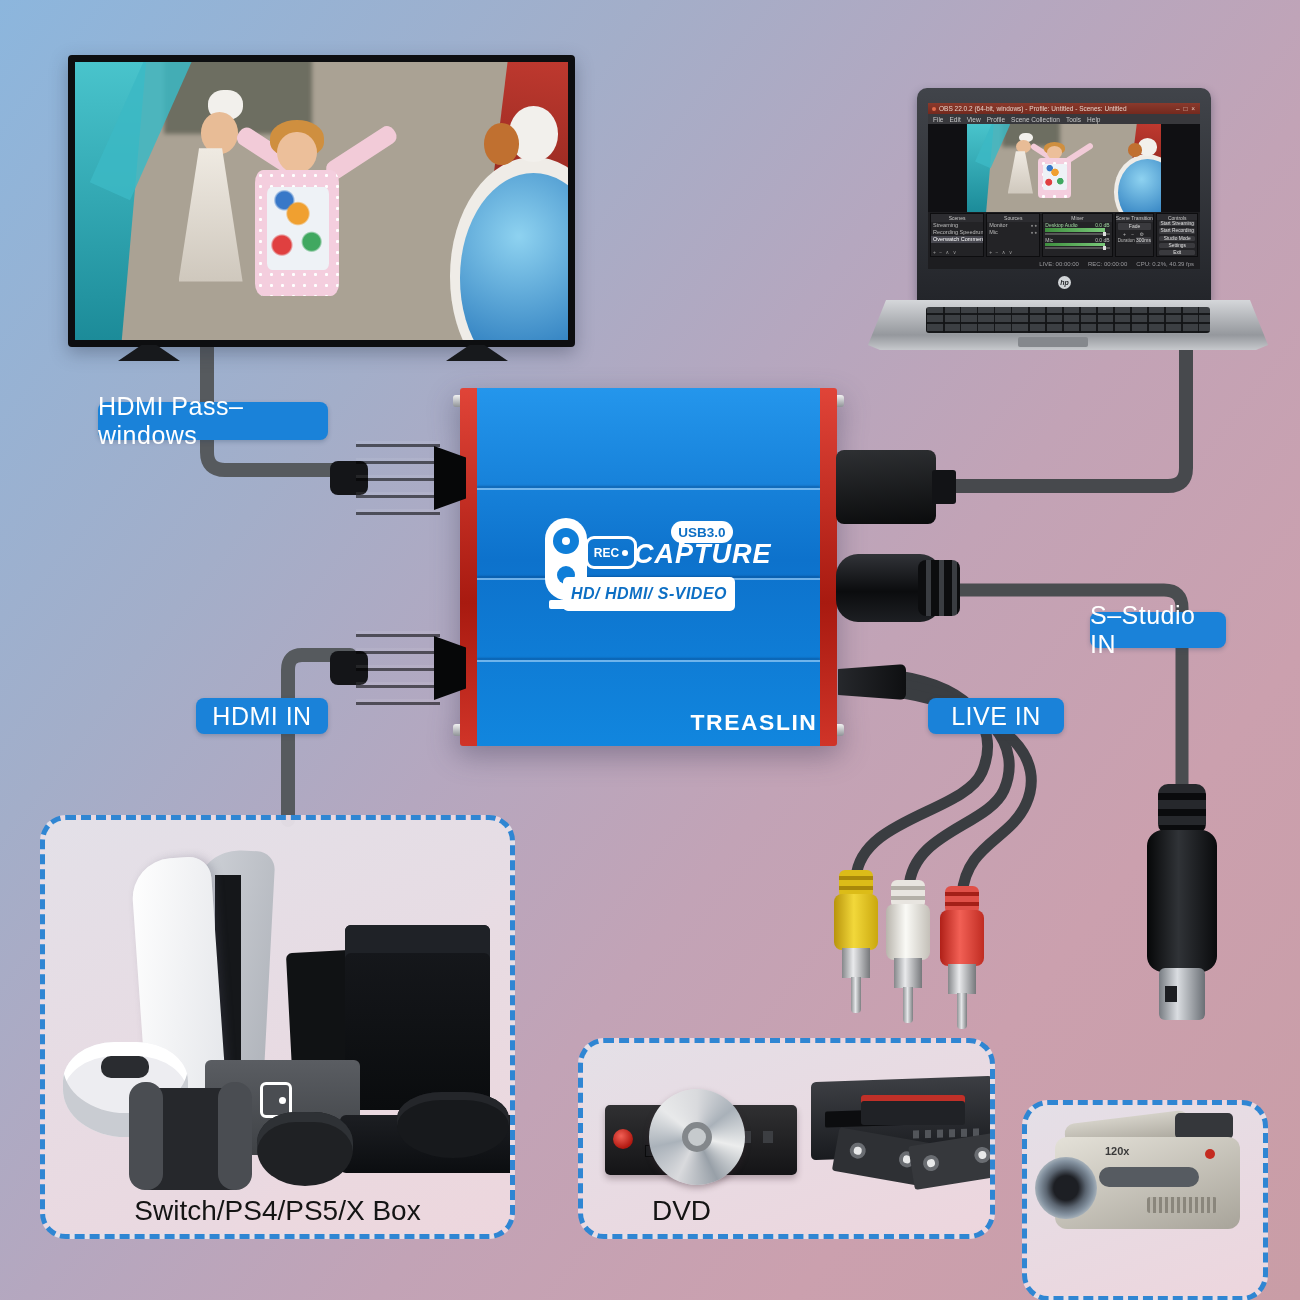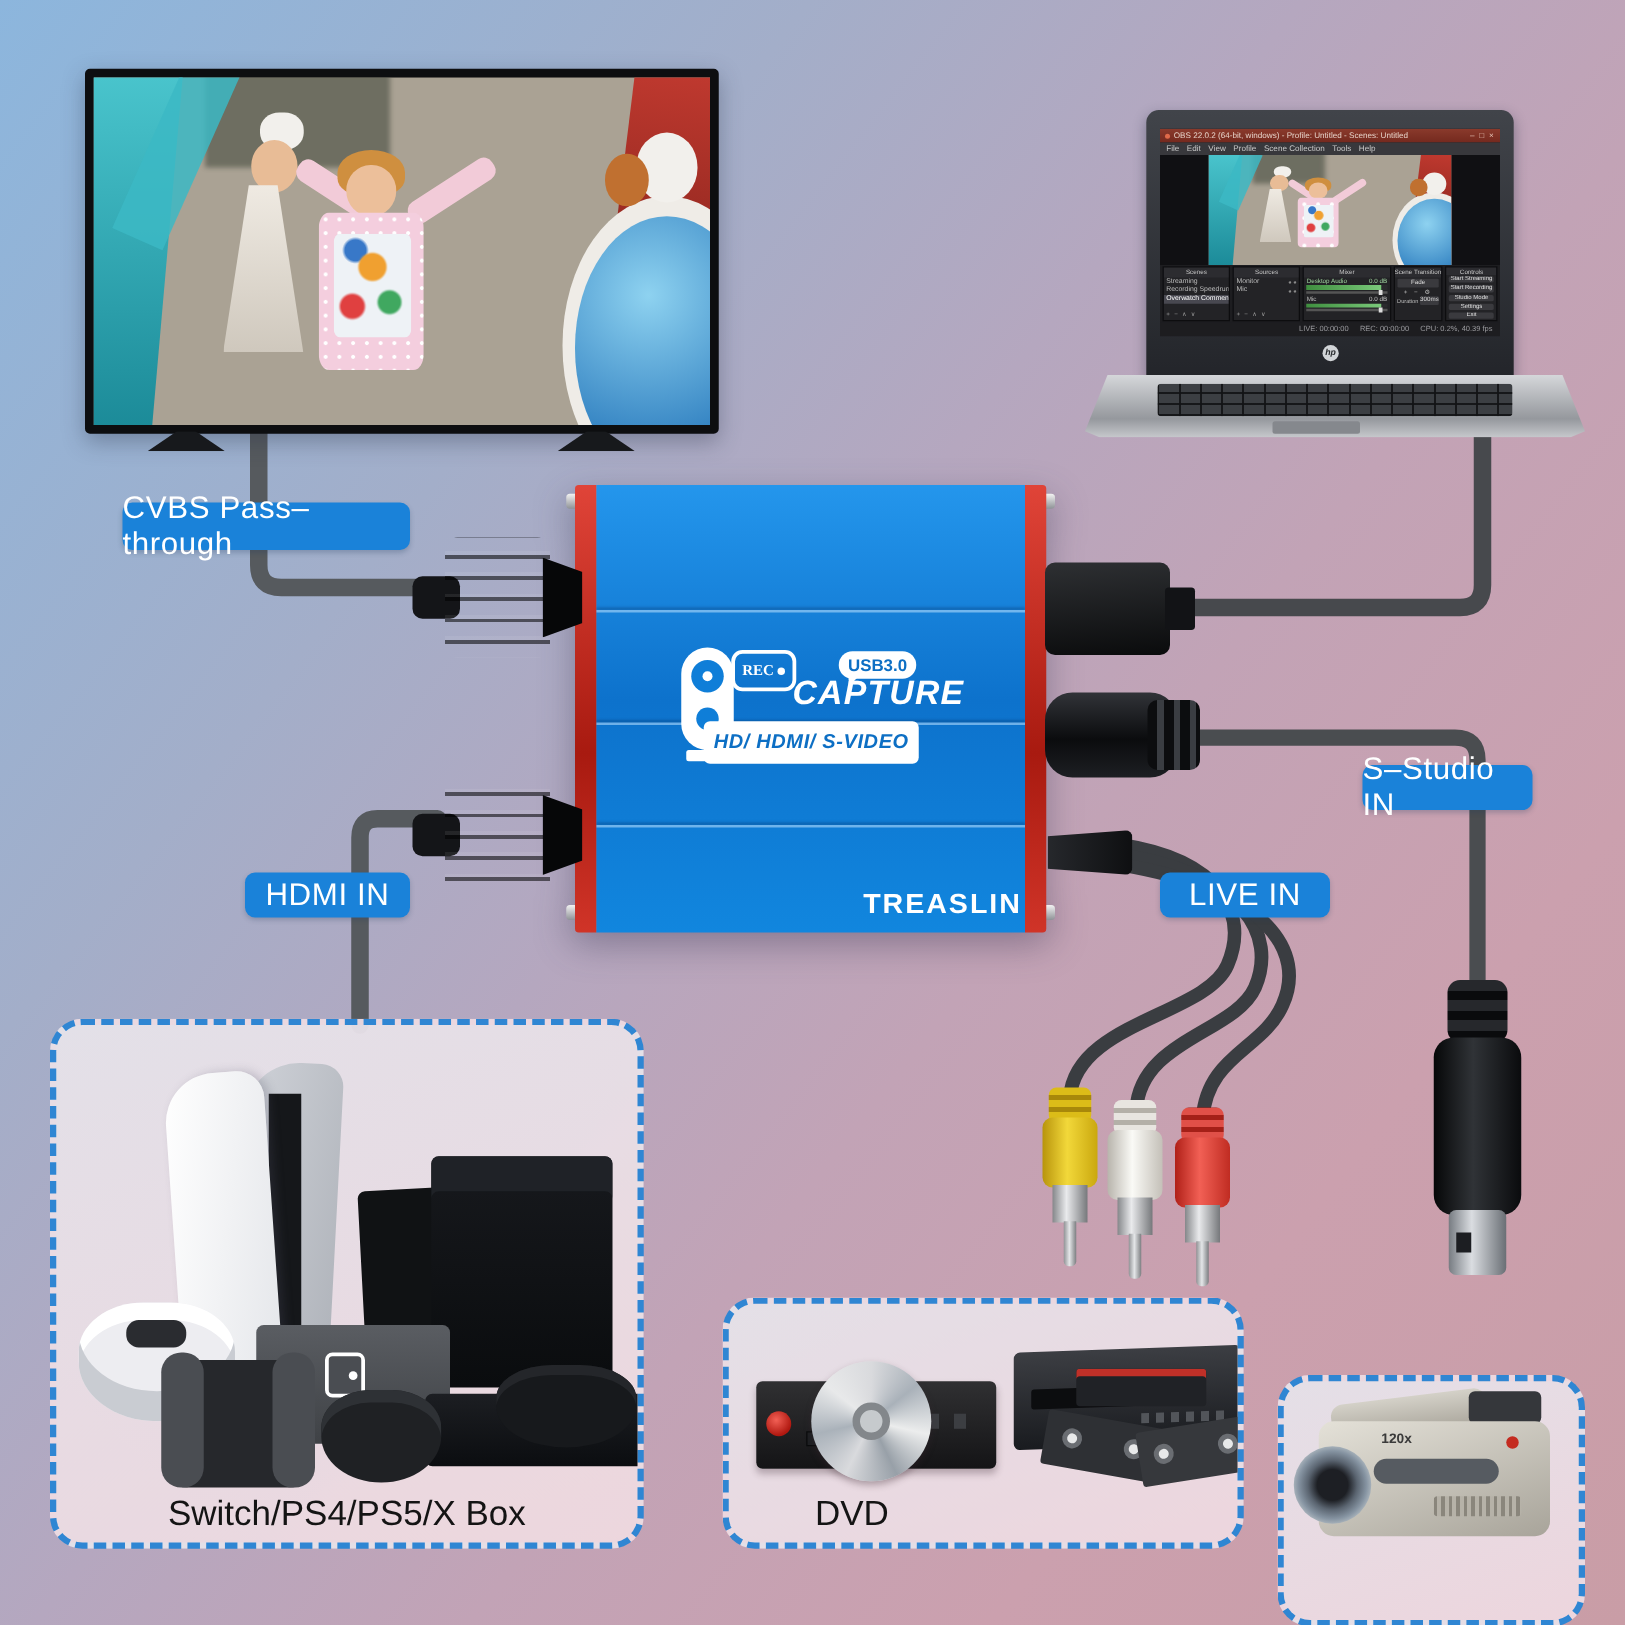--- a/index.html
+++ b/index.html
@@ -99,22 +99,22 @@
   .dev-side.l{left:0;background:linear-gradient(180deg,#e04438,#a81a10 60%,#d03428);border-radius:3px 0 0 3px;}
   .dev-side.r{right:0;background:linear-gradient(180deg,#e04438,#a81a10 60%,#d03428);border-radius:0 3px 3px 0;}
   .screw{position:absolute;width:15px;height:12px;background:linear-gradient(180deg,#f2f2f2,#8e9296);border-radius:3px;z-index:-1;}
   
   .cam-icon{position:absolute;left:85px;top:130px;width:42px;height:94px;}
   .cam-body{position:absolute;left:0;top:0;width:42px;height:82px;background:#fff;border-radius:21px;}
   .cam-c1{position:absolute;left:8px;top:10px;width:26px;height:26px;border-radius:50%;background:#0f7ed8;}
   .cam-c1 i{position:absolute;left:9px;top:9px;width:8px;height:8px;border-radius:50%;background:#fff;}
   .cam-c2{position:absolute;left:12px;top:48px;width:18px;height:18px;border-radius:50%;background:#0f7ed8;}
   .cam-foot{position:absolute;left:4px;top:82px;width:50px;height:9px;background:#fff;border-radius:2px;}
-  .rec-badge{position:absolute;left:125px;top:132px;width:46px;height:27px;border:3px solid #fff;border-radius:9px;
-     display:flex;align-items:center;justify-content:center;gap:3px;color:#fff;font-size:12px;font-weight:bold;font-family:Liberation Serif, serif;}
+  .rec-badge{position:absolute;left:125px;top:148px;width:46px;height:27px;border:3px solid #fff;border-radius:9px;
+     display:flex;align-items:center;justify-content:center;gap:3px;color:#fff;font-size:12px;font-weight:bold;}
   .rec-badge i{width:6px;height:6px;border-radius:50%;background:#fff;}
   .dev-capture{position:absolute;left:174px;top:151px;color:#fff;font-size:27px;font-weight:bold;font-style:italic;letter-spacing:1px;}
   .usb-bubble{position:absolute;left:211px;top:133px;width:62px;height:22px;background:#fff;border-radius:11px;
      color:#0d6fc4;font-size:13.5px;font-weight:bold;display:flex;align-items:center;justify-content:center;}
   .usb-bubble::after{content:"";position:absolute;left:8px;bottom:-6px;border:5px solid transparent;border-top-color:#fff;border-left-color:#fff;}
   .fmt-pill{position:absolute;left:103px;top:189px;width:172px;height:34px;background:#fff;border-radius:5px;
      color:#0d6fc4;font-size:16px;font-weight:bold;font-style:italic;display:flex;align-items:center;justify-content:center;letter-spacing:.5px;}
   .dev-brand{position:absolute;left:233px;top:322px;color:#fff;font-size:22px;font-weight:bold;letter-spacing:1.5px;transform:scaleX(1.04);}
   
   .hdmi{position:absolute;width:136px;height:96px;z-index:4;}
@@ -475,18 +475,18 @@
       <div class="pin"></div>
   </div>
 
   <div class="abs sv-big">
     <div class="ribs"></div>
       <div class="body"></div>
       <div class="tip"></div>
       <div class="notch"></div>
   </div>
 
-  <div class="lbl" style="left:98px;top:402px;width:230px;height:38px;">CVBS Pass–through</div>
+  <div class="lbl" style="left:98px;top:402px;width:230px;height:38px;">HDMI Pass–windows</div>
   <div class="lbl" style="left:196px;top:698px;width:132px;height:36px;">HDMI IN</div>
   <div class="lbl" style="left:1090px;top:612px;width:136px;height:36px;">S–Studio IN</div>
   <div class="lbl" style="left:928px;top:698px;width:136px;height:36px;">LIVE IN</div>
 
 </div>
 
 </body></html>

